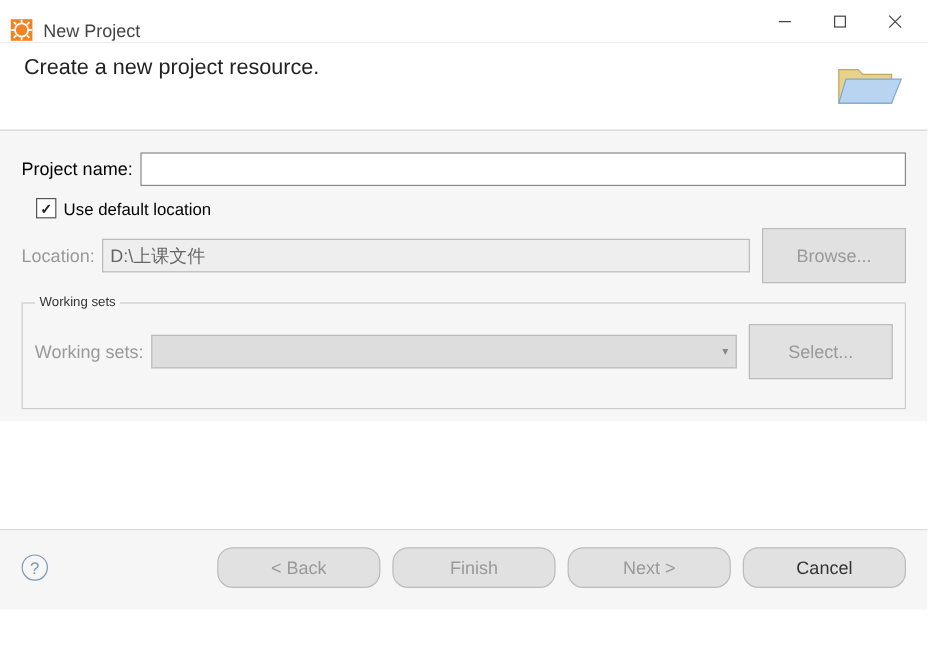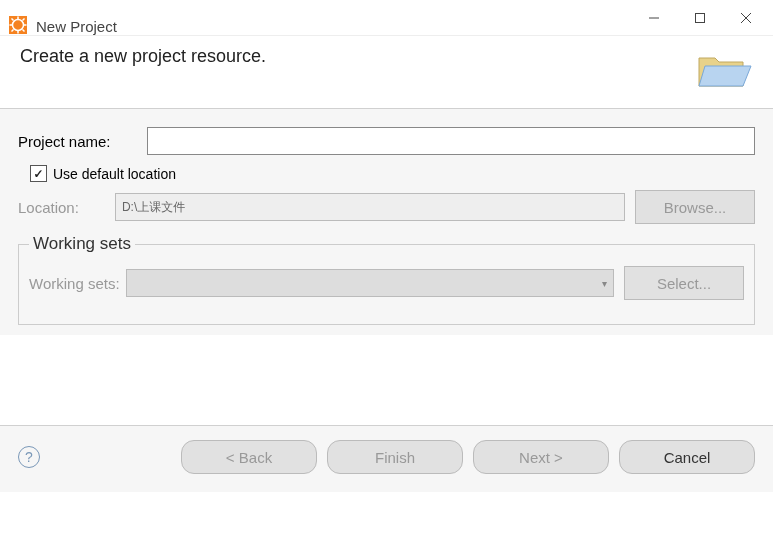--- a/index.html
+++ b/index.html
@@ -64,24 +64,23 @@
     }
     .row label.left {
       font-size: 15px;
       margin-right: 6px;
       white-space: nowrap;
     }
     .text-input {
       flex: 1;
       height: 28px;
       padding: 2px 6px;
-      font-size: 12px;
+      font-size: 15px;
       border: 1px solid #888;
       background: #fff;
-      margin-left: 30px;
     }
     .text-input.disabled {
       background: #eee;
       border: 1px solid #bbb;
       color: #666;
     }
     .checkbox-row {
       display: flex;
       align-items: center;
       margin-bottom: 8px;
@@ -95,38 +94,38 @@
       display: flex; align-items: center; justify-content: center;
       font-size: 12px;
     }
     .checkbox.checked::after {
       content: "✓";
       color: #222;
       font-weight: bold;
     }
     .disabled-text { color: #999; }
     .btn {
-      height: 34px;
+      height: 46px;
       min-width: 120px;
       padding: 0 16px;
       background: #e1e1e1;
       border: 1px solid #bbb;
       font-size: 15px;
       color: #333;
       display: flex; align-items: center; justify-content: center;
       margin-left: 10px;
     }
     .btn.disabled { color: #999; }
     fieldset.group {
       border: 1px solid #ccc;
       padding: 12px 10px 14px 10px;
       margin-top: 8px;
     }
     fieldset.group legend {
-      font-size: 17px;
+      font-size: 11px;
       padding: 0 4px;
       color: #333;
     }
     .select-box {
       flex: 1;
       height: 28px;
       background: #ddd;
       border: 1px solid #bbb;
       display: flex; align-items: center; justify-content: flex-end;
       padding: 0 6px;

